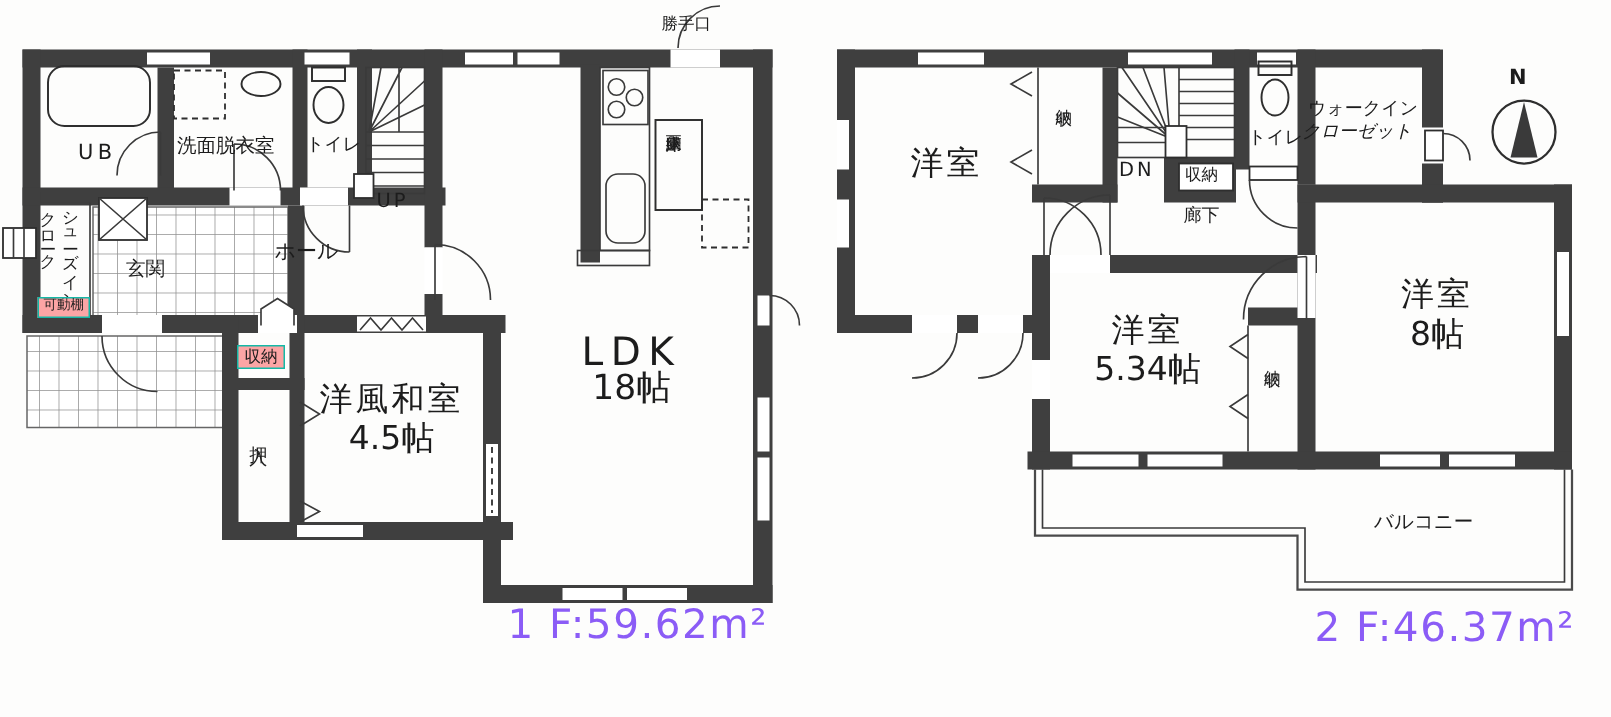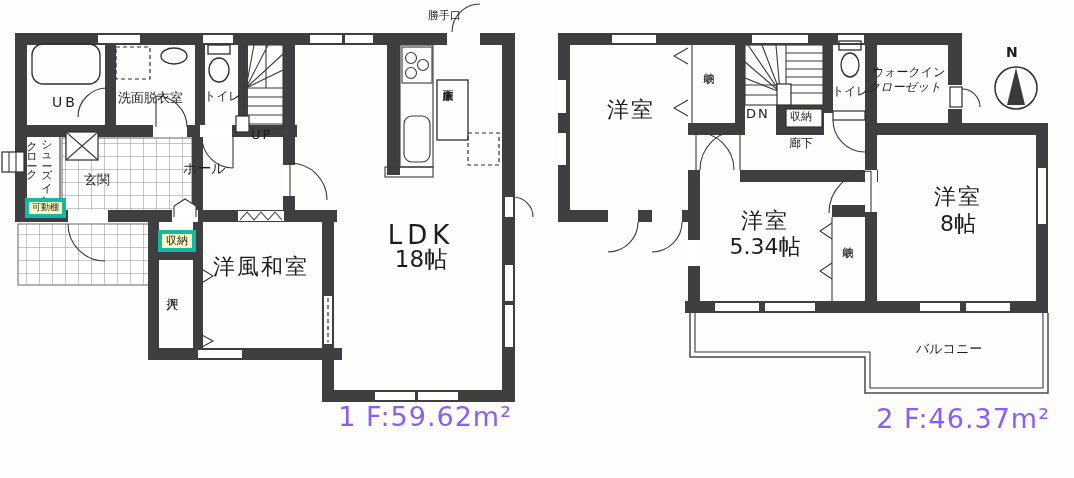--- a/index.html
+++ b/index.html
@@ -14,21 +14,21 @@
   .dash{fill:none;stroke:#2e2e2e;stroke-width:1.2;stroke-dasharray:4 3;}
   .rail{fill:none;stroke:#4a4a4a;stroke-width:1.5;}
   .lb{position:absolute;color:#1c1c1c;white-space:nowrap;line-height:1.1;}
   .v{writing-mode:vertical-rl;}
   .c{text-align:center;}
   .s9{font-size:9px;}  .s10{font-size:10.5px;} .s11{font-size:11px;}
   .s12{font-size:12px;} .s13{font-size:13px;} .s14{font-size:14px;}
   .s22{font-size:22px;letter-spacing:2px;} .s24{font-size:23px;}
   .s26{font-size:26px;letter-spacing:5px;}
   .area{font-size:27px;color:#8b5cf6;letter-spacing:1px;}
-  .boxed{border:4px solid #14b8a6;background:#fef9c3;}
+  .boxed{border:1px solid #14b8a6;background:#fca5a5;}
   .shoes{height:80px;white-space:normal;line-height:15px;letter-spacing:1px;}
 </style>
 </head>
 <body>
 
 <div id="stage">
 
 <svg id="plan-svg" width="1074" height="478" viewBox="0 0 1074 478">
   <defs>
     <pattern id="tiles" width="13" height="13" patternUnits="userSpaceOnUse">
@@ -223,24 +223,25 @@
 <div class="lb s13" style="left:118px;top:91px;">洗面脱衣室</div>
 <div class="lb s12" style="left:204px;top:90px;">トイレ</div>
 <div class="lb s13" style="left:251px;top:128px;letter-spacing:2px;">UP</div>
 <div class="lb s14" style="left:183px;top:161px;">ホール</div>
 <div class="lb s13" style="left:84px;top:173px;">玄関</div>
 <div class="lb s11 v shoes" style="left:24px;top:133px;">シューズインクローク</div>
 <div class="lb s9 boxed" style="left:25px;top:198px;padding:1px 3px;">可動棚</div>
 <div class="lb s11 boxed" style="left:158px;top:230px;padding:1px 4px;">収納</div>
 <div class="lb s12 v" style="left:165px;top:288px;">押入</div>
 <div class="lb s22 c" style="left:204px;top:255px;width:114px;">洋風和室</div>
+<div class="lb s22 c" style="left:204px;top:281px;width:114px;letter-spacing:0;">4.5帖</div>
 <div class="lb s26 c" style="left:376px;top:221px;width:90px;">LDK</div>
 <div class="lb s24 c" style="left:376px;top:247px;width:90px;">18帖</div>
 <div class="lb s10 v" style="left:442px;top:82px;height:58px;">床下収納庫</div>
-<div class="lb s11" style="left:428px;top:10px;">勝手口</div>
+<div class="lb s11" style="left:441px;top:10px;">勝手口</div>
 <div class="lb area" style="left:290px;top:402px;width:222px;text-align:right;">1 F:59.62m²</div>
 
 <div class="lb s22 c" style="left:586px;top:98px;width:90px;">洋室</div>
 <div class="lb s11 v" style="left:702px;top:64px;">収納</div>
 <div class="lb s13" style="left:746px;top:107px;letter-spacing:2px;">DN</div>
 <div class="lb s11" style="left:790px;top:111px;">収納</div>
 <div class="lb s12" style="left:789px;top:137px;">廊下</div>
 <div class="lb s12" style="left:832px;top:85px;">トイレ</div>
 <div class="lb s12" style="left:872px;top:66px;text-align:right;">ウォークイン</div>
 <div class="lb s12" style="left:868px;top:81px;font-style:italic;">クローゼット</div>

